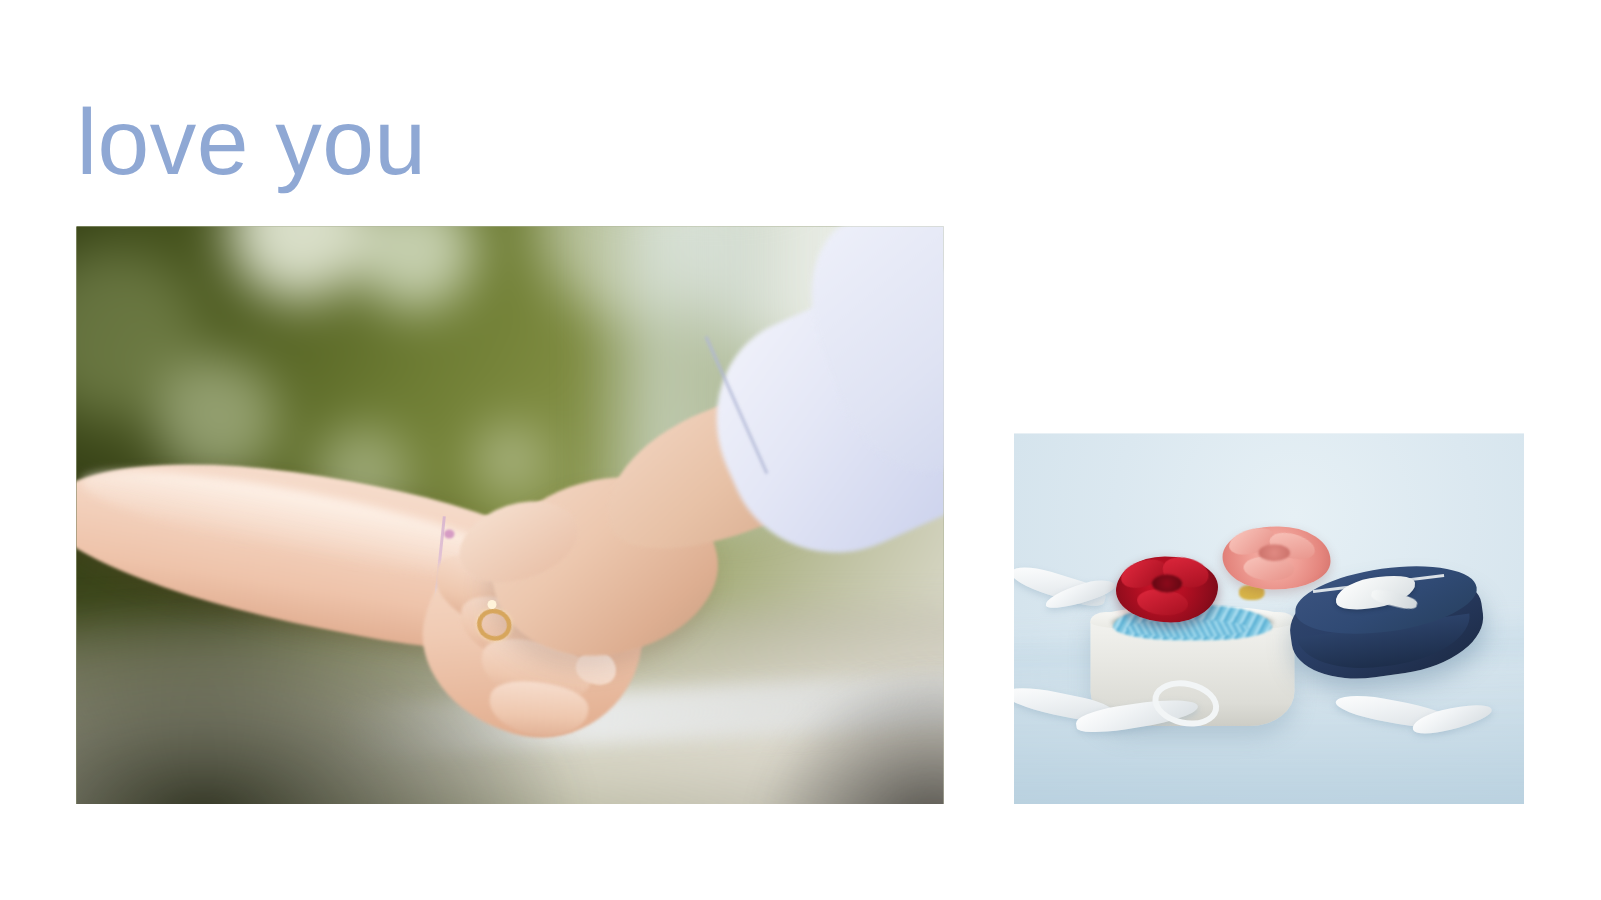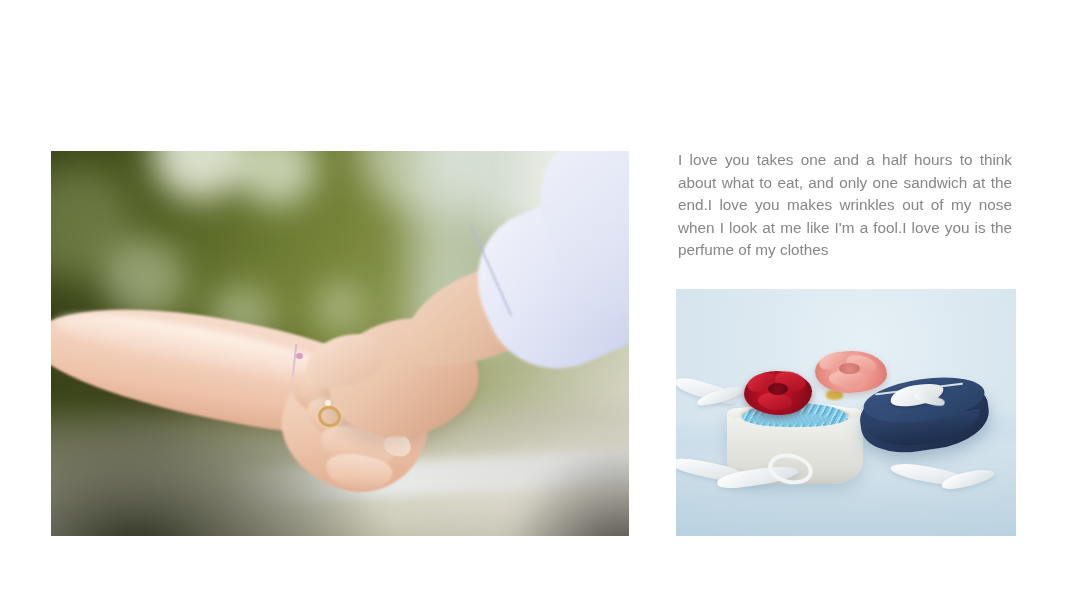--- a/index.html
+++ b/index.html
@@ -611,20 +611,21 @@
     height: 5.5%;
     border-radius: 40% 60% 55% 45% / 55% 55% 45% 45%;
     transform: rotate(-14deg);
   }
 </style>
 </head>
 <body>
 
 <div class="slide">
 
+  <div class="slide-title">love you</div>
 
   <div class="photo-hands">
     <div class="hands-stage">
       <div class="bg-foliage"></div>
       <div class="bg-vert-blur"></div>
       <div class="bg-path"></div>
       <div class="bg-path-streak"></div>
       <div class="bg-dark-corner"></div>
       <div class="bg-dark-right"></div>
 
@@ -649,21 +650,20 @@
       <div class="thumb-man"></div>
       <div class="ring"></div>
       <div class="ring-stone"></div>
       <div class="arm-man"></div>
       <div class="cuff"></div>
       <div class="cuff-seam"></div>
       <div class="sleeve"></div>
     </div>
   </div>
 
-  <div class="body-text">I love you takes one and a half hours to think about what to eat, and only one sandwich at the end.I love you makes wrinkles out of my nose when I look at me like I'm a fool.I love you is the perfume of my clothes</div>
 
   <div class="photo-gift">
     <div class="gift-bg"></div>
     <div class="gift-bg-band"></div>
     <div class="gift-bg-shadow"></div>
 
     <div class="ribbon r-left-top"></div>
     <div class="ribbon r-left-loop"></div>
 
     <div class="box-base"></div>

